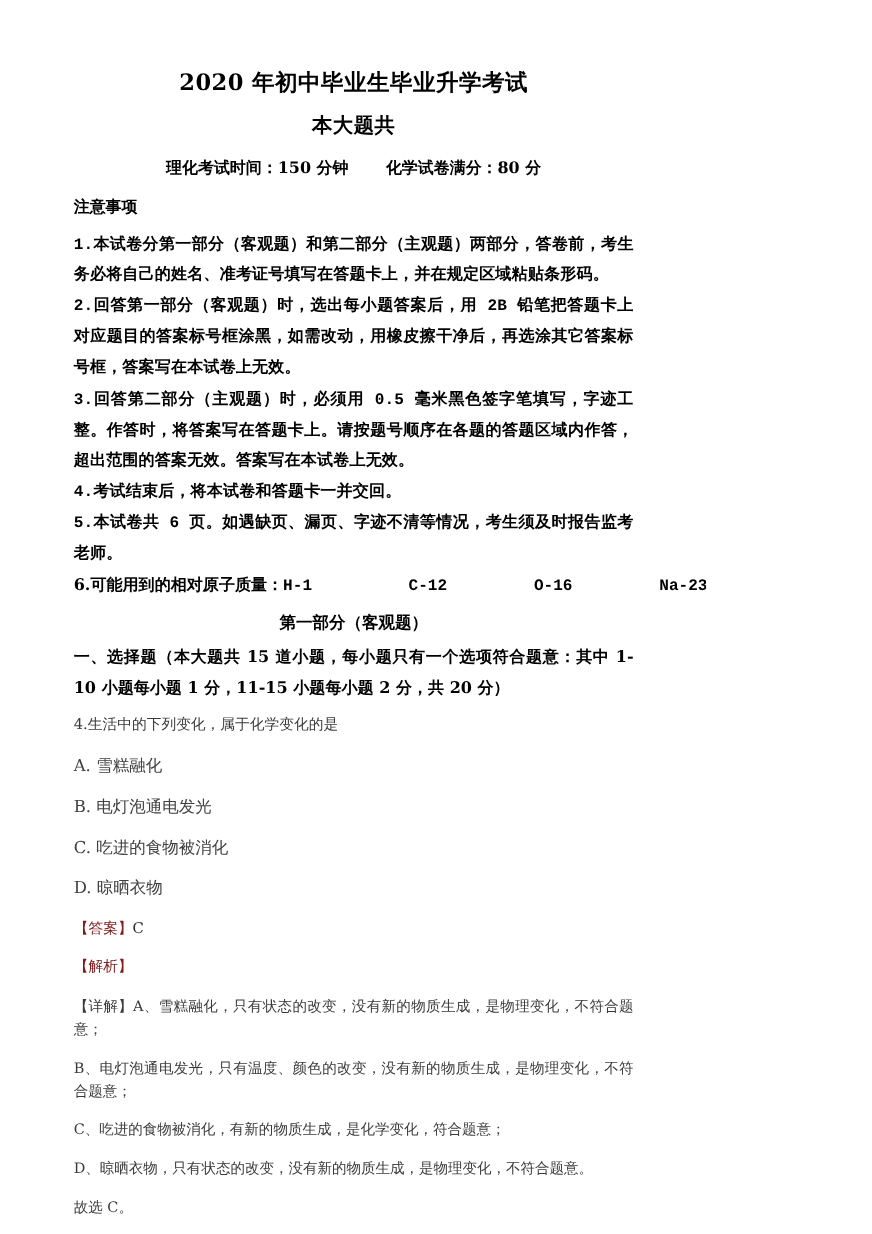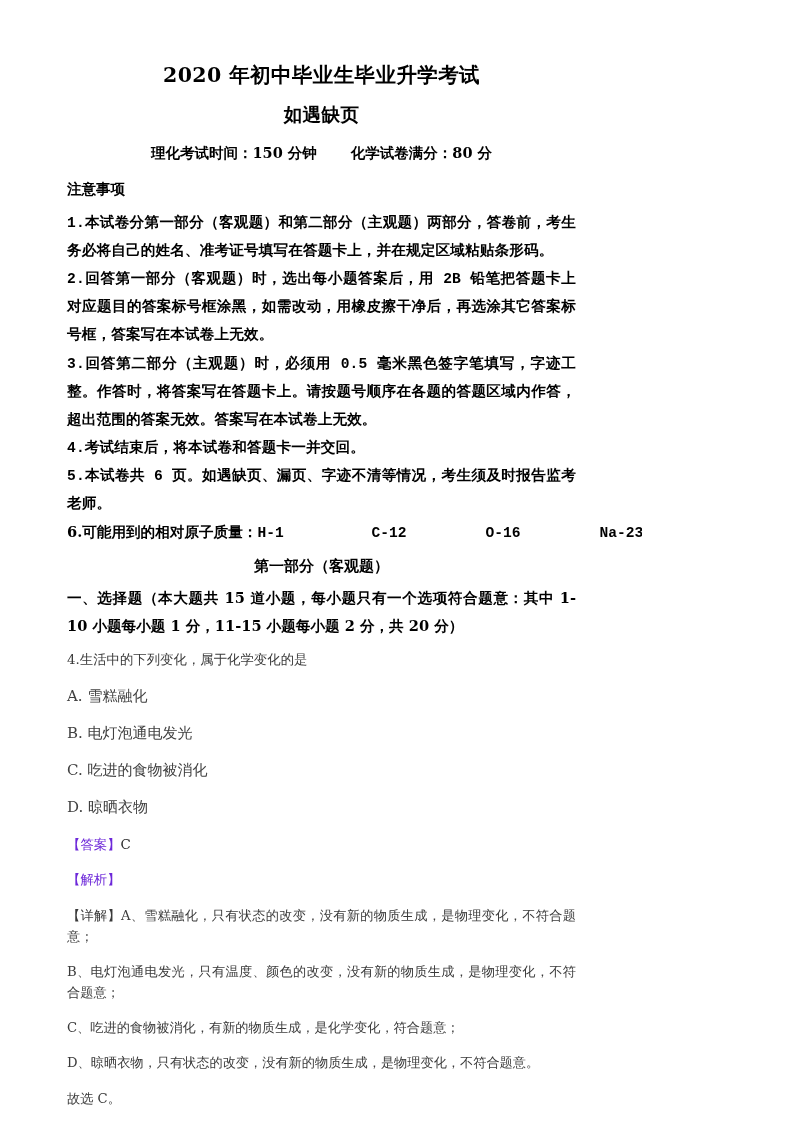--- a/index.html
+++ b/index.html
@@ -122,21 +122,21 @@
     min-width: 15px;
   }
 
   .ans-line {
     font-size: 13.4px;
     line-height: 1.55;
     margin: 15px 0 0 0;
     color: #3a3a3a;
   }
   .tag-blue {
-    color: #6d28d9;
+    color: #7f1d1d;
   }
   .ans-value {
     color: #2a2a2a;
   }
   .explain-line {
     font-size: 13.2px;
     font-weight: normal;
     color: #3a3a3a;
     line-height: 1.55;
     margin: 15px 0 0 0;
@@ -156,21 +156,21 @@
     margin: 16px 0 0 0;
     font-style: italic;
   }
 </style>
 </head>
 <body>
 
 <div class="page">
 
   <h1 class="doc-title">2020 年初中毕业生毕业升学考试</h1>
-  <h2 class="doc-subtitle">如遇缺页</h2>
+  <h2 class="doc-subtitle">本大题共</h2>
 
   <p class="exam-info">
     <span>理化考试时间：150 分钟</span><span class="gap"></span><span>化学试卷满分：80 分</span>
   </p>
 
   <p class="notice-heading">注意事项</p>
 
   <p class="notice-item">1.本试卷分第一部分（客观题）和第二部分（主观题）两部分，答卷前，考生务必将自己的姓名、准考证号填写在答题卡上，并在规定区域粘贴条形码。</p>
   <p class="notice-item">2.回答第一部分（客观题）时，选出每小题答案后，用 2B 铅笔把答题卡上对应题目的答案标号框涂黑，如需改动，用橡皮擦干净后，再选涂其它答案标号框，答案写在本试卷上无效。</p>
   <p class="notice-item">3.回答第二部分（主观题）时，必须用 0.5 毫米黑色签字笔填写，字迹工整。作答时，将答案写在答题卡上。请按题号顺序在各题的答题区域内作答，超出范围的答案无效。答案写在本试卷上无效。</p>

